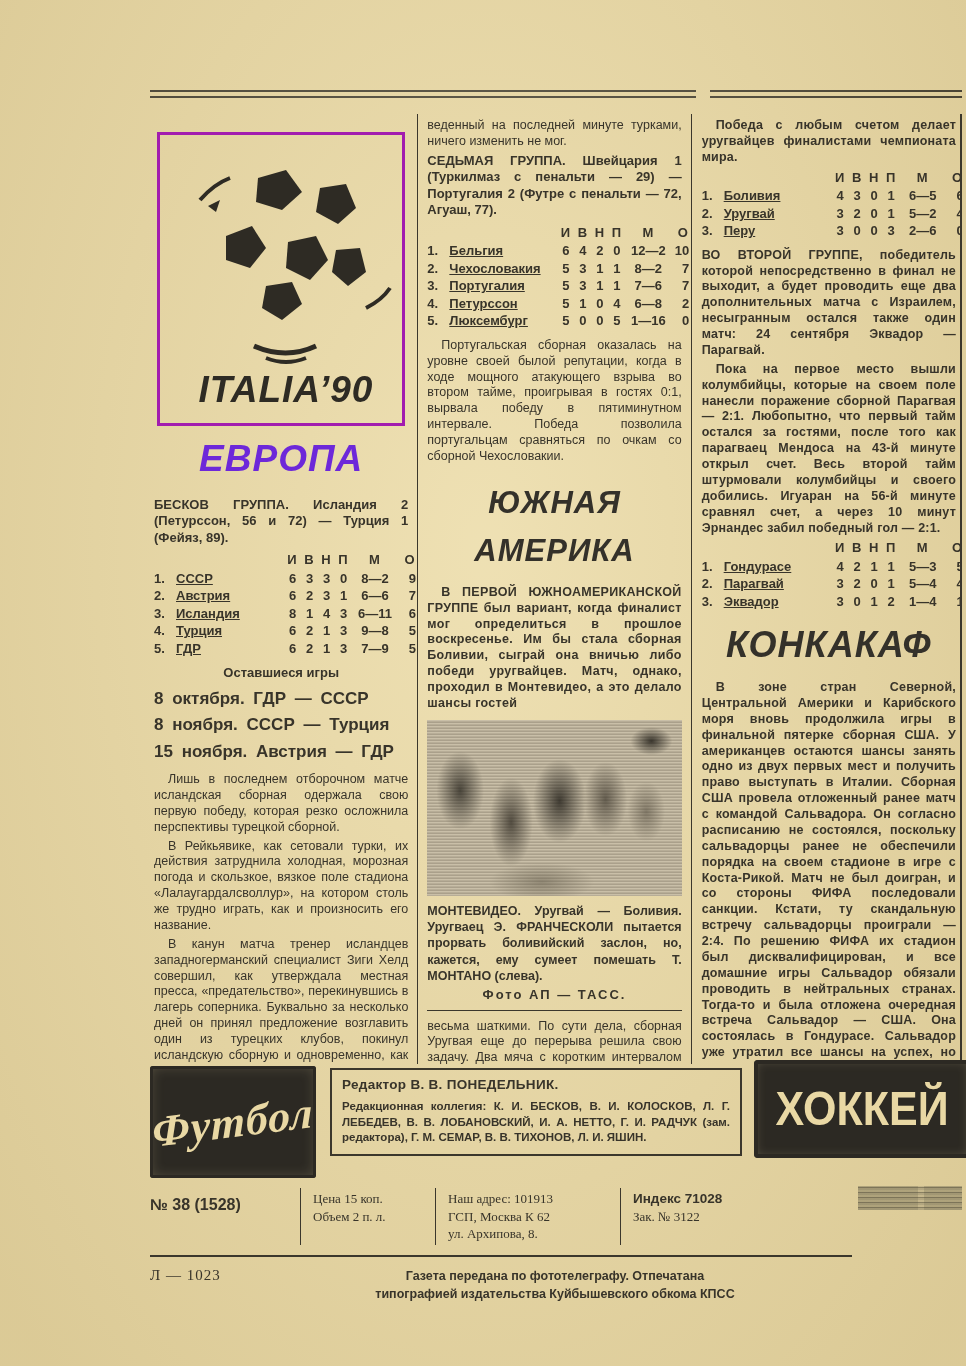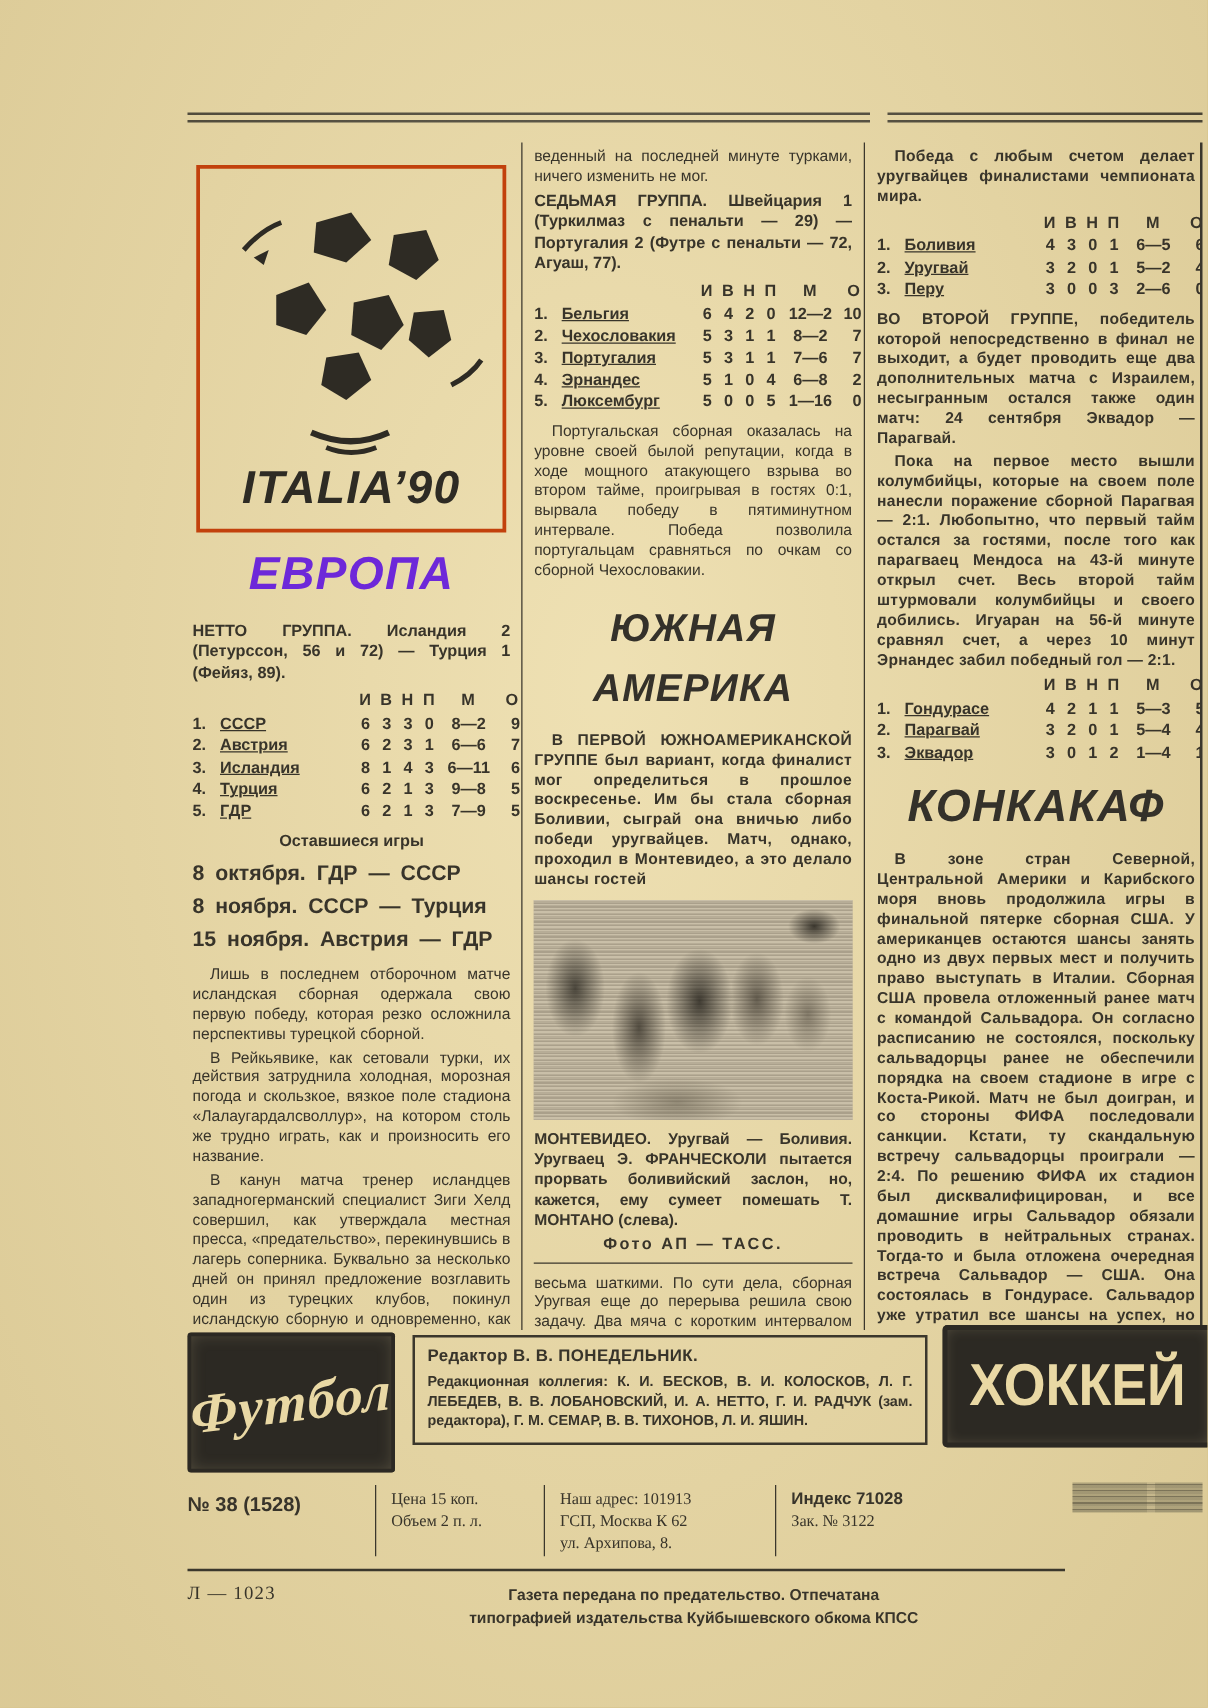--- a/index.html
+++ b/index.html
@@ -12,22 +12,22 @@
   .toprule .gap{position:absolute;left:546px;top:-4px;width:14px;height:12px;background:#e9d8a4;}
   .cols{position:absolute;left:150px;top:114px;width:812px;height:950px;display:flex;z-index:2;}
   .col{width:262px;padding:4px 4px 0 4px;overflow:hidden;font-size:12.5px;line-height:1.27;}
   .col1{border-right:1.5px solid #3b372c;padding-right:9px;}
   .col2{border-right:1.5px solid #3b372c;padding:4px 9px 0 9px;}
   .col3{padding-left:10px;border-right:2.5px solid #3b372c;}
   p{margin:0 0 3px 0;text-align:justify;}
   .indent{text-indent:14px;}
   .bold{font-weight:700;}
   
-  .italia-box{width:242px;height:288px;border:3px solid #c2410c;margin:14px auto 10px auto;
-        display:flex;align-items:center;justify-content:center;background:transparent;}
+  .italia-box{width:242px;height:288px;border:3px solid #a21caf;margin:14px auto 10px auto;
+        display:flex;align-items:center;justify-content:flex-end;background:transparent;}
   
   .h-europa{font-style:italic;font-weight:800;font-size:37px;text-align:center;
         letter-spacing:1px;margin:10px 0 14px 0;color:#6d28d9;}
   .h-sa{font-style:italic;font-weight:800;font-size:31px;text-align:center;line-height:1.55;
         letter-spacing:1px;margin:14px 0 10px 0;color:#34312a;}
   .h-konk{font-style:italic;font-weight:800;font-size:36px;text-align:center;
         letter-spacing:1px;margin:12px 0 12px 0;color:#34312a;}
   .lead{font-size:13px;margin-bottom:6px;text-align:justify;font-weight:700;}
   .lead .rest{font-weight:700;}
   
@@ -119,21 +119,21 @@
           <path d="M38,66 l12,-6 -4,12 z" fill="#2e2b24"></path>
           <path d="M196,168 q16,-8 24,-20" stroke="#2e2b24" stroke-width="4" fill="none"></path>
           <path d="M84,206 q32,14 62,0" stroke="#2e2b24" stroke-width="5" fill="none"></path>
           <path d="M96,218 q20,8 40,0" stroke="#2e2b24" stroke-width="4" fill="none"></path>
           <text x="116" y="262" text-anchor="middle" font-style="italic" font-weight="bold" font-size="37" letter-spacing="1" fill="#2e2b24">ITALIA’90</text>
         </svg>
       </div>
 
       <div class="h-europa">ЕВРОПА</div>
 
-      <p class="lead"><span class="bold">НЕТТО ГРУППА.</span> <span class="rest">Исландия 2 (Петурссон, 56 и 72) — Турция 1 (Фейяз, 89).</span></p>
+      <p class="lead"><span class="bold">БЕСКОВ ГРУППА.</span> <span class="rest">Исландия 2 (Петурссон, 56 и 72) — Турция 1 (Фейяз, 89).</span></p>
 
       <div class="stable">
         <div class="thead">
 
         <span class="th">И</span>
             <span class="th">В</span>
             <span class="th">Н</span>
             <span class="th">П</span>
             <span class="th">М</span>
             <span class="th">О</span>
@@ -258,21 +258,21 @@
               <span class="td c">5</span>
               <span class="td c">3</span>
               <span class="td c">1</span>
               <span class="td c">1</span>
               <span class="td m">7—6</span>
               <span class="td o">7</span>
             </div>
 
             <div class="trow">
               <span class="td">4.</span>
-              <span class="td team">Эрнандес</span>
+              <span class="td team">Петурссон</span>
               <span class="td c">5</span>
               <span class="td c">1</span>
               <span class="td c">0</span>
               <span class="td c">4</span>
               <span class="td m">6—8</span>
               <span class="td o">2</span>
             </div>
 
             <div class="trow">
               <span class="td">5.</span>
@@ -446,18 +446,18 @@
         <div>Зак. № 3122</div>
       </div>
     </div>
 
     <hr class="f-rule">
     <div class="stamp"></div>
 
     <div class="f-row3">
       <div class="f-code">Л — 1023</div>
       <div class="imprint">
-        <div>Газета передана по предательство. Отпечатана</div>
+        <div>Газета передана по фототелеграфу. Отпечатана</div>
         <div>типографией издательства Куйбышевского обкома КПСС</div>
       </div>
     </div>
   </div>
 </div>
 
 </body></html>

